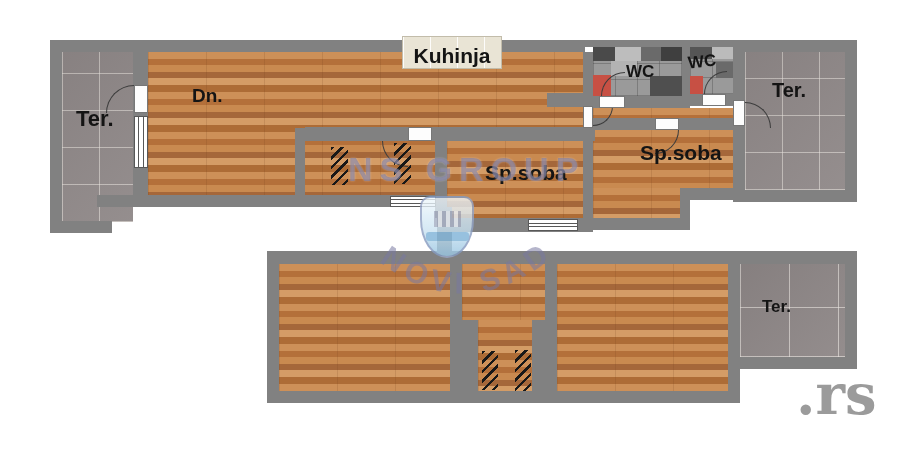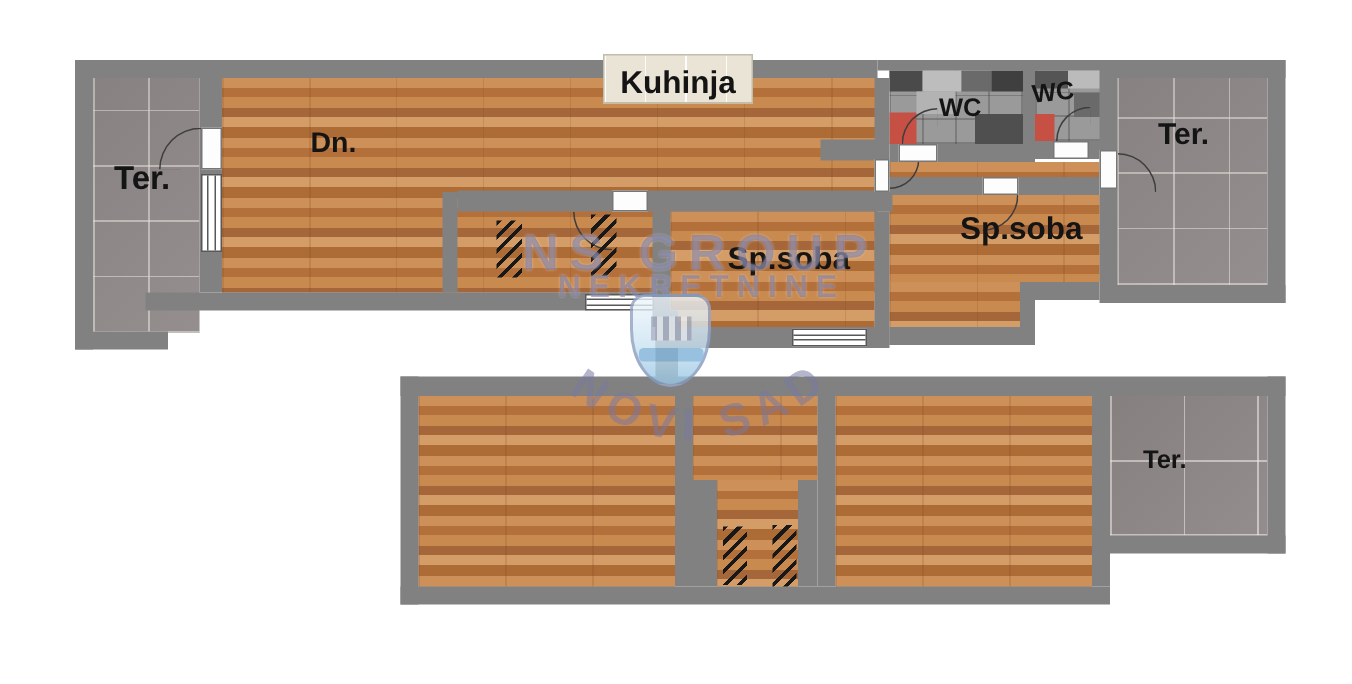--- a/index.html
+++ b/index.html
@@ -158,40 +158,40 @@
     </div>
 
   <div class="hatch" style="left:331px;top:147px;width:17px;height:38px;"></div>
   <div class="hatch" style="left:394px;top:143px;width:17px;height:41px;"></div>
   <div class="hatch" style="left:482px;top:351px;width:16px;height:39px;"></div>
   <div class="hatch" style="left:515px;top:350px;width:16px;height:41px;"></div>
 
   <div class="kbox" style="left:402px;top:36px;width:100px;height:33px;align-items:flex-end;">
     <span class="lbl" style="position:static;font-size:21px;">Kuhinja</span>
   </div>
-  <div class="lbl" style="left:192px;top:84px;font-size:19px;line-height:23px;margin-left:15px;">
+  <div class="lbl" style="left:192px;top:84px;font-size:19px;line-height:23px;">
     <div>Dn.</div>
   </div>
   <div class="lbl" style="left:76px;top:106px;font-size:22px;">Ter.</div>
   <div class="lbl" style="left:626px;top:62px;font-size:17px;">WC</div>
   <div class="lbl" style="left:688px;top:52px;font-size:17px;transform:rotate(-6deg);">WC</div>
   <div class="lbl" style="left:485px;top:161px;font-size:21px;">Sp.soba</div>
   <div class="lbl" style="left:640px;top:141px;font-size:21px;">Sp.soba</div>
   <div class="lbl" style="left:772px;top:79px;font-size:20px;">Ter.</div>
   <div class="lbl" style="left:762px;top:297px;font-size:17px;">Ter.</div>
 
   <div class="wm" style="left:348px;top:150px;font-size:34px;letter-spacing:7px;">NS GROUP</div>
-  <div class="wm" style="left:372px;top:180px;font-size:21px;letter-spacing:5.5px;">NEKRETNINE</div>
   <div class="crest" style="left:420px;top:196px;opacity:.85;">
     <div class="crest-top"></div>
     <div class="crest-band"></div>
   </div>
   <svg class="abs" style="left:352px;top:222px;" width="230" height="110" viewBox="0 0 230 110" xmlns="http://www.w3.org/2000/svg" xmlns:xlink="http://www.w3.org/1999/xlink">
     <defs>
         <path id="novisad-arc" d="M 14 28 Q 112 118 216 22" fill="none"></path>
       </defs>
     <text font-size="30" font-weight="bold" fill="rgba(120,120,160,0.55)" letter-spacing="6" font-family="Liberation Sans, sans-serif">
       <textPath href="#novisad-arc" xlink:href="#novisad-arc" startOffset="50%" text-anchor="middle">NOVI SAD</textPath>
     </text>
   </svg>
 
+  <div class="tld" style="left:796px;top:366px;">.rs</div>
 
 </div>
 
 </body></html>

